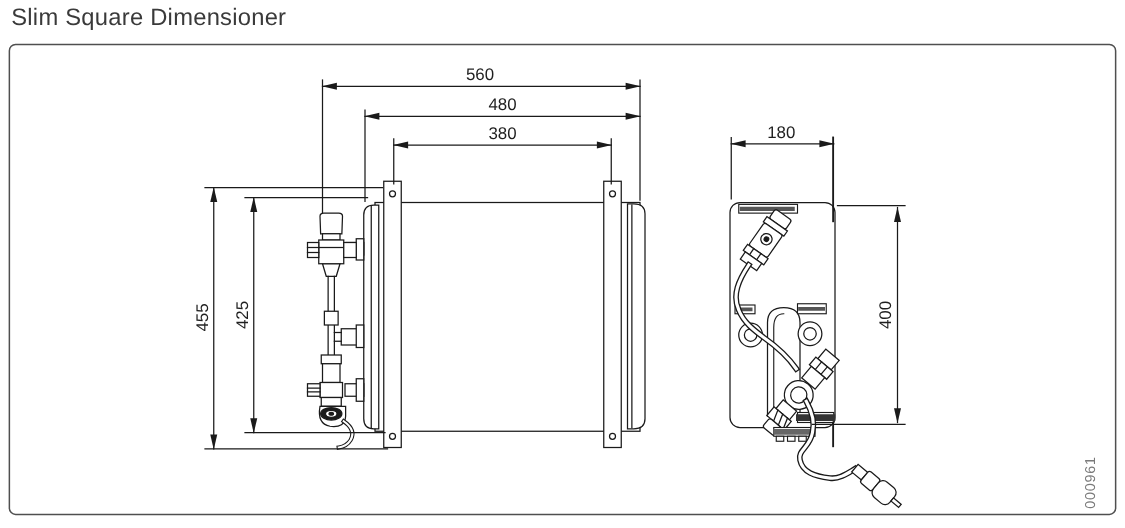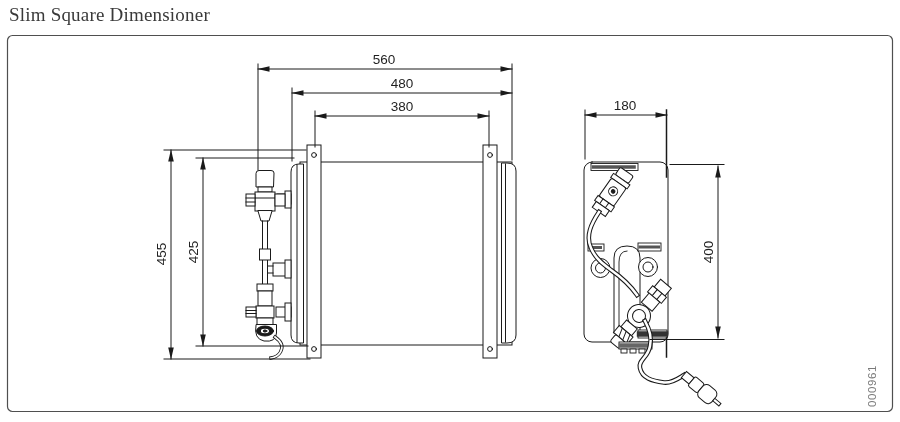--- a/index.html
+++ b/index.html
@@ -1,19 +1,19 @@
 <!DOCTYPE html>
 <html><head>
 <meta charset="utf-8">
 <style>
   html,body{margin:0;padding:0;background:#fff;}
   .page{position:relative;width:900px;height:422px;background:#fff;
         font-family:"Liberation Sans","DejaVu Sans",sans-serif;overflow:hidden;}
   .title{position:absolute;left:9px;top:2px;font-size:19px;line-height:26px;
-         color:#3a3a3a;letter-spacing:.2px;font-weight:400;font-family:Liberation Serif, serif;}
+         color:#3a3a3a;letter-spacing:.2px;font-weight:400;}
   svg{position:absolute;left:0;top:0;}
   svg text{font-family:"Liberation Sans","DejaVu Sans",sans-serif;
            font-size:13.5px;fill:#1f1f1f;stroke:none;}
   svg text.code{font-size:11.5px;fill:#7a7a7a;letter-spacing:.6px;}
 </style>
 </head>
 <body>
 
 <div class="page">
 

